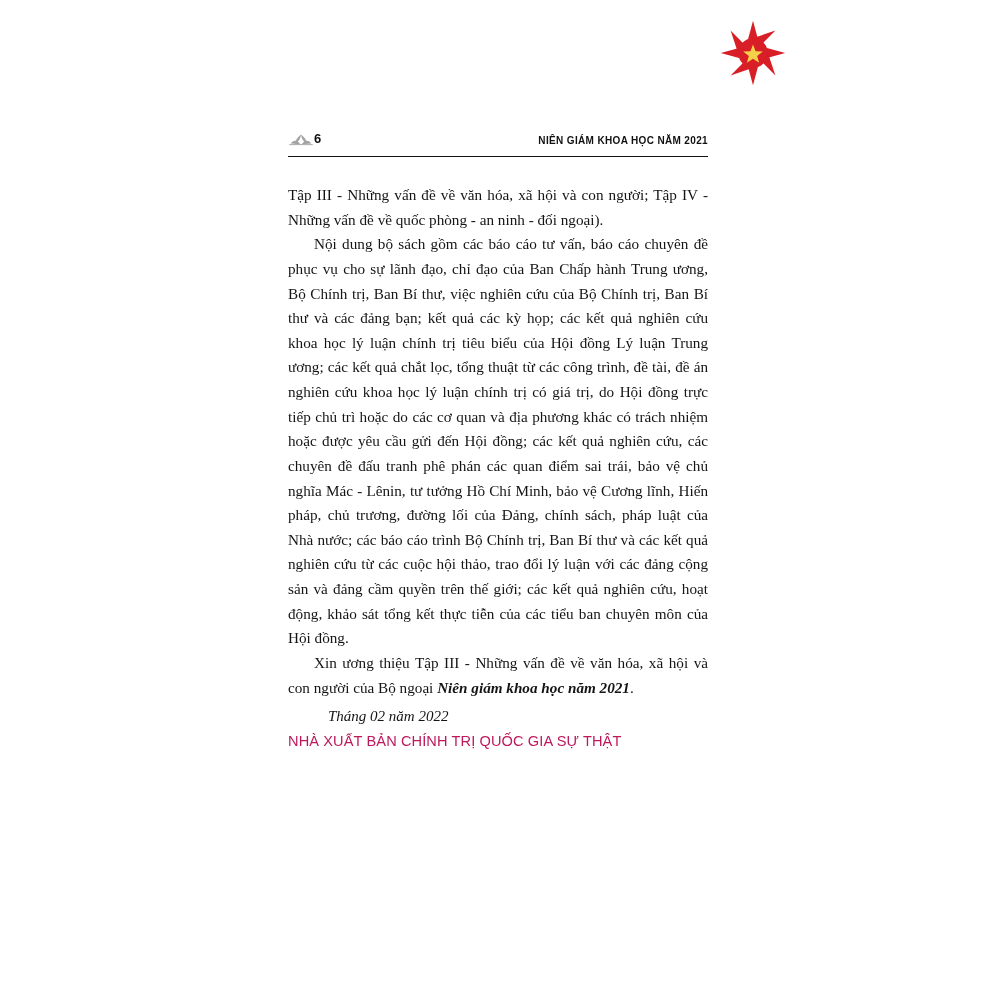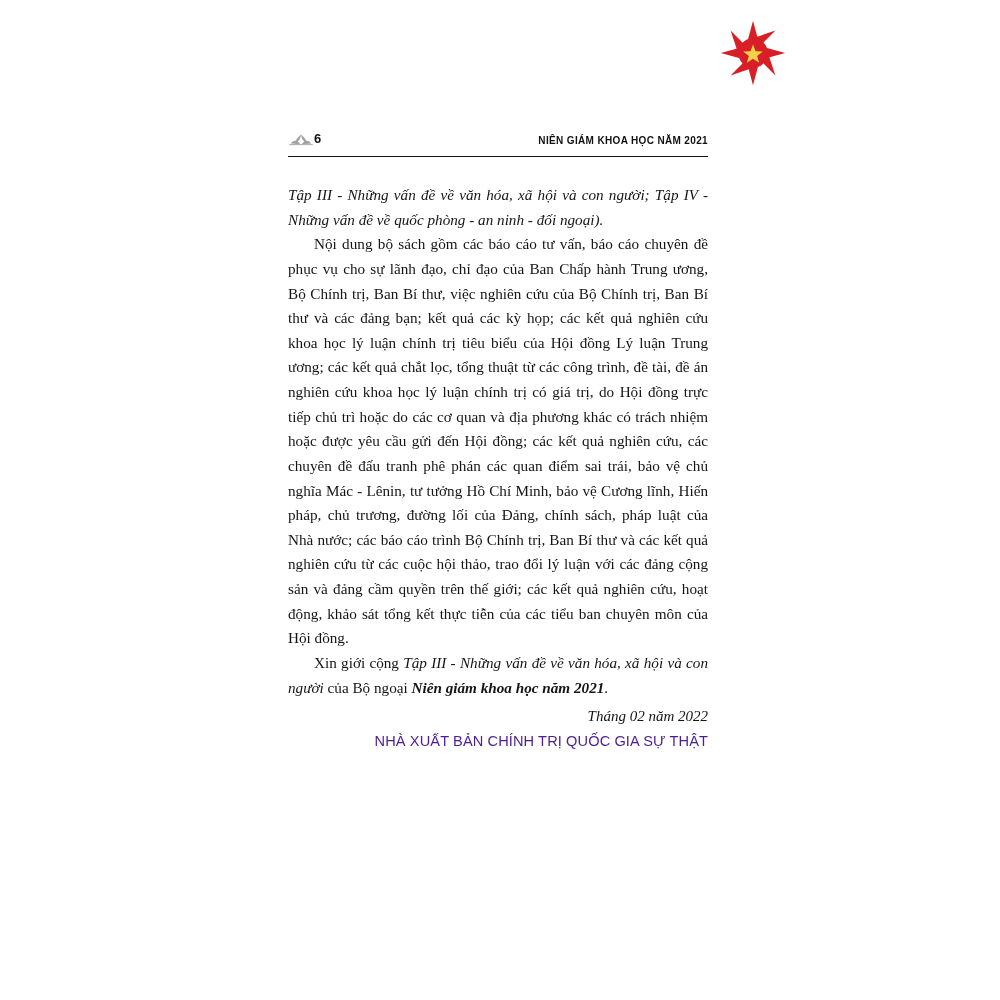--- a/index.html
+++ b/index.html
@@ -81,40 +81,40 @@
     -webkit-hyphens: none;
     hyphens: none;
   }
   .para {
     margin: 0;
     text-indent: 26px;
   }
   .para.no-indent {
     text-indent: 0;
   }
-  .it { font-style: italic; }
+  .it { }
   .bold-it { font-style: italic; font-weight: bold; }
 
   
   .sign {
     margin-top: 4px;
-    text-align: right;
+    text-align: left;
   }
   .sign-date {
     font-style: italic;
     font-size: 15px;
     line-height: 1.7;
     margin-left: 40px;
   }
   .sign-pub {
     font-family: "Liberation Sans", sans-serif;
     font-size: 14.6px;
     letter-spacing: 0.1px;
     line-height: 1.6;
-    color: #4c1d95;
+    color: #be185d;
   }
 </style>
 </head>
 <body>
 
 <div class="logo">
   <svg viewBox="0 0 100 100" width="70" height="70" aria-hidden="true">
     <g fill="#d81e26">
 
       <path d="M50 4 L57 30 L50 38 L43 30 Z"></path>
@@ -154,21 +154,21 @@
 
     <p class="para no-indent">
       <span class="it">Tập III - Những vấn đề về văn hóa, xã hội và con người; Tập IV - Những vấn đề về quốc phòng - an ninh - đối ngoại).</span>
     </p>
 
     <p class="para">
       <span>Nội dung bộ sách gồm các báo cáo tư vấn, báo cáo chuyên đề phục vụ cho sự lãnh đạo, chỉ đạo của Ban Chấp hành Trung ương, Bộ Chính trị, Ban Bí thư, việc nghiên cứu của Bộ Chính trị, Ban Bí thư và các đảng bạn; kết quả các kỳ họp; các kết quả nghiên cứu khoa học lý luận chính trị tiêu biểu của Hội đồng Lý luận Trung ương; các kết quả chắt lọc, tổng thuật từ các công trình, đề tài, đề án nghiên cứu khoa học lý luận chính trị có giá trị, do Hội đồng trực tiếp chủ trì hoặc do các cơ quan và địa phương khác có trách nhiệm hoặc được yêu cầu gửi đến Hội đồng; các kết quả nghiên cứu, các chuyên đề đấu tranh phê phán các quan điểm sai trái, bảo vệ chủ nghĩa Mác - Lênin, tư tưởng Hồ Chí Minh, bảo vệ Cương lĩnh, Hiến pháp, chủ trương, đường lối của Đảng, chính sách, pháp luật của Nhà nước; các báo cáo trình Bộ Chính trị, Ban Bí thư và các kết quả nghiên cứu từ các cuộc hội thảo, trao đổi lý luận với các đảng cộng sản và đảng cầm quyền trên thế giới; các kết quả nghiên cứu, hoạt động, khảo sát tổng kết thực tiễn của các tiểu ban chuyên môn của Hội đồng.</span>
     </p>
 
     <p class="para">
-      <span>Xin giới cộng </span><span class="it">Tập III - Những vấn đề về văn hóa, xã hội và con người</span><span> của Bộ ngoại </span><span class="bold-it">Niên giám khoa học năm 2021</span><span>.</span>
+      <span>Xin ương thiệu </span><span class="it">Tập III - Những vấn đề về văn hóa, xã hội và con người</span><span> của Bộ ngoại </span><span class="bold-it">Niên giám khoa học năm 2021</span><span>.</span>
     </p>
 
     <div class="sign">
       <div class="sign-date">Tháng 02 năm 2022</div>
       <div class="sign-pub">NHÀ XUẤT BẢN CHÍNH TRỊ QUỐC GIA SỰ THẬT</div>
     </div>
 
   </div>
 </div>
 

